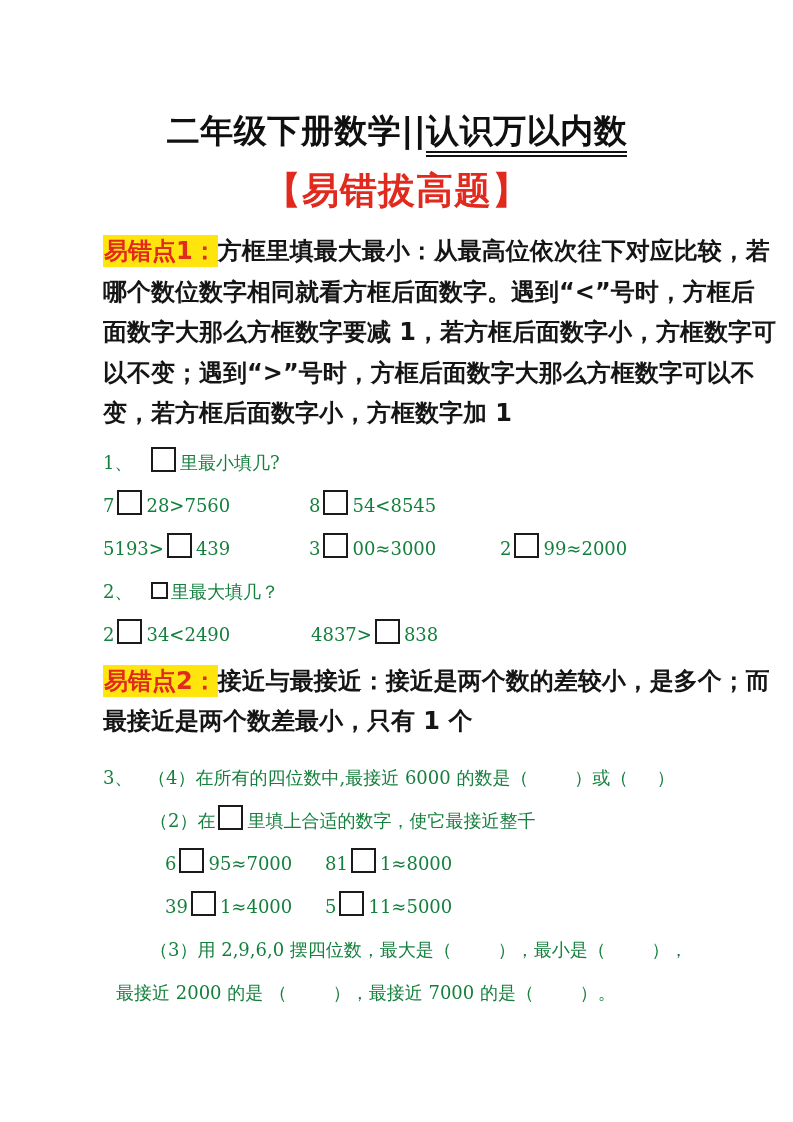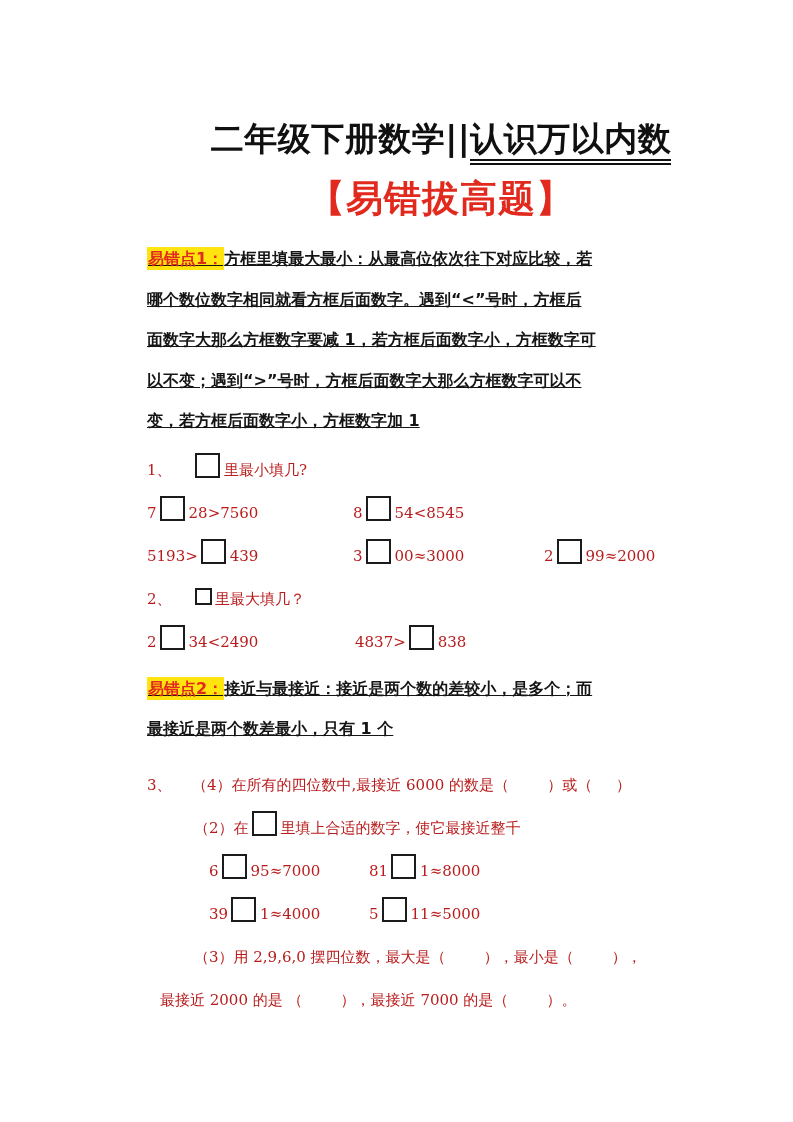--- a/index.html
+++ b/index.html
@@ -1,44 +1,44 @@
 <!DOCTYPE html>
 <html><head>
 <meta charset="utf-8">
 <style>
   html,body { margin:0; padding:0; background:#ffffff; }
   .page {
     position:relative; width:793px; height:1122px;
     background:#ffffff; overflow:hidden;
     font-family:"DejaVu Sans", sans-serif;
   }
-  .content { position:absolute; left:103px; top:13px; width:588px;margin-left:44px; }
+  .content { position:absolute; left:103px; top:5px; width:588px; }
 
   .title {
     margin:104px 0 0; text-align:center;
     font-family:"DejaVu Sans", sans-serif;
     font-weight:800; font-size:33px; line-height:44px;
     color:#101010; letter-spacing:0.5px; white-space:pre;
   }
   .dunder { border-bottom:6px double #101010; padding-bottom:1px; }
 
   .subtitle {
     margin:20px 0 0; text-align:center;
     font-weight:800; font-size:37px; line-height:36px;
     color:#e1291d; letter-spacing:1px; white-space:pre;
   }
 
   .kp {
     margin:22px 0 0;
-    font-weight:700; font-size:16px; line-height:40.5px;
-    color:#151515; white-space:pre;text-decoration:underline;
+    font-weight:700; font-size:24px; line-height:40.5px;
+    color:#151515; white-space:pre;
   }
   .kp .hl { background:#ffe40e; color:#e1291d; padding:2px 1px; }
 
-  .serif { font-family:"DejaVu Serif","Liberation Serif",serif; color:#b91c1c; font-size:15px; }
+  .serif { font-family:"DejaVu Serif","Liberation Serif",serif; color:#15803d; font-size:18px; }
   .line { line-height:43px; white-space:pre; }
 
   .q1head { margin-top:7px; }
   .kp2 { margin-top:5px; }
   .q3 { margin-top:14px; }
 
   .qnum { display:inline-block; min-width:45px; }
 
   .eq-row { display:flex;gap:8px; }
   .eq { white-space:pre; }

